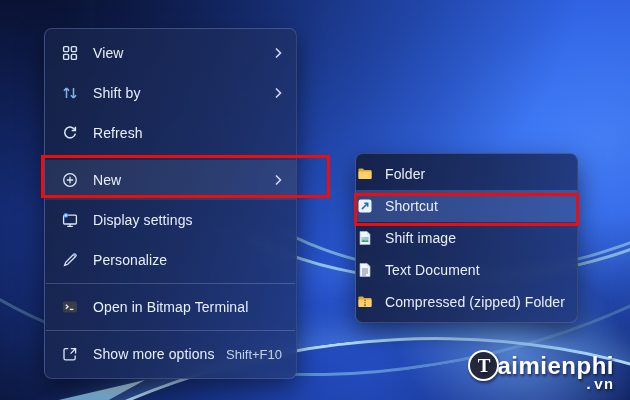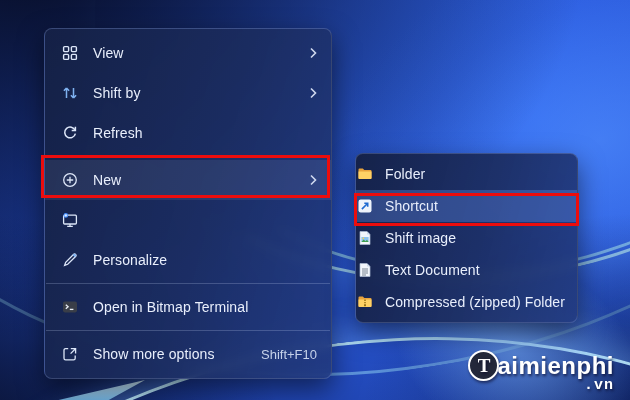--- a/index.html
+++ b/index.html
@@ -35,21 +35,21 @@
 
   
   .menu{
     position:absolute;border-radius:8px;
     background:linear-gradient(105deg, rgba(21,33,70,.97), rgba(27,44,95,.93) 55%, rgba(33,57,126,.88));
     border:1px solid rgba(130,150,200,.32);
     box-shadow:0 10px 26px rgba(0,0,0,.5);
     padding:4px 0;box-sizing:border-box;color:#e9effc;
     backdrop-filter:blur(5px);
   }
-  .menu-main{left:44px;top:28px;width:288px;}
+  .menu-main{left:44px;top:28px;width:253px;}
   .menu-sub{left:355px;top:153px;width:223px;}
   .menu-item{display:flex;align-items:center;height:40px;padding:0 14px 0 16px;cursor:default;}
   .menu-sub .menu-item{height:32px;padding:0 12px 0 1px;}
   .menu-item.hovered{background:rgba(255,255,255,.07);}
   .menu-item.selected{background:rgba(110,155,255,.30);}
   .mi-icon{width:18px;height:18px;flex:0 0 18px;display:flex;align-items:center;justify-content:center;}
   .menu-sub .mi-icon{width:16px;height:16px;flex:0 0 16px;}
   .mi-icon svg{display:block;}
   .mi-label{margin-left:14px;font-size:14px;letter-spacing:.1px;flex:1 1 auto;white-space:nowrap;}
   .menu-sub .mi-label{margin-left:12px;}
@@ -153,20 +153,21 @@
 
     <div class="menu-item">
       <span class="mi-icon">
         <svg width="18" height="18" viewBox="0 0 18 18" fill="none" stroke="#dce6f8" stroke-width="1.3">
           <rect x="2.6" y="4.2" width="12.8" height="8.8" rx="1"></rect>
           <path d="M9 13 v2.1 M6.2 15.3 h5.6"></path>
           <circle cx="4.8" cy="4.4" r="2.3" fill="#3f8cff" stroke="none"></circle>
           <path d="M4.8 2.9 v3 M3.3 4.4 h3 M3.9 3.4 l1.9 2 M5.8 3.4 l-1.9 2" stroke="#eaf3ff" stroke-width="0.7"></path>
         </svg>
         </span>
+      <span class="mi-label">Display settings</span>
     </div>
 
     <div class="menu-item">
       <span class="mi-icon">
         <svg width="18" height="18" viewBox="0 0 18 18" fill="none" stroke="#dce6f8" stroke-width="1.3">
           <path d="M3.6 14.4 l1.1-3.1 8-8.1 a1.5 1.5 0 0 1 2.1 2.1 l-8.1 8 z"></path>
           <path d="M12.6 3.1 a1.5 1.5 0 0 1 2.1 2.1 l-1 1 -2.1-2.1 z" fill="#7fb2f0" stroke="none"></path>
         </svg>
         </span>
       <span class="mi-label">Personalize</span>

